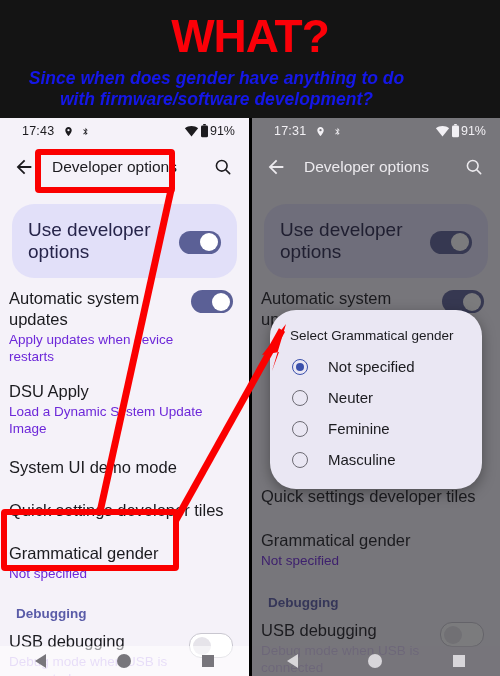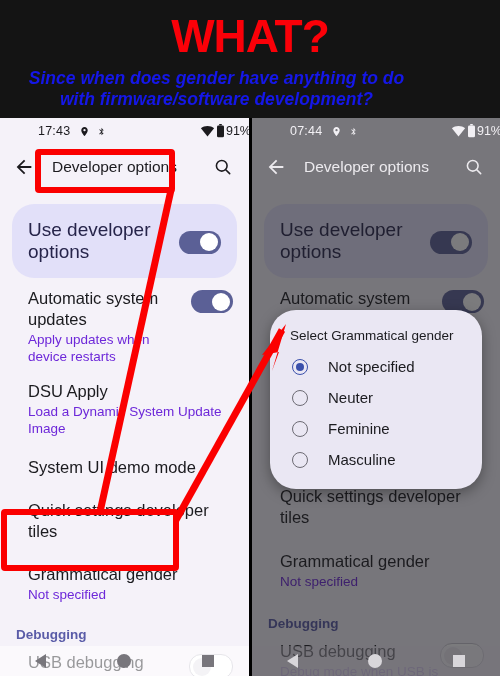--- a/index.html
+++ b/index.html
@@ -42,21 +42,21 @@
   #phone-left{left:0;background:#f5f2f9;}
   #phone-right{left:252px;width:248px;background:#f5f2f9;}
   #phone-divider{
     position:absolute;left:249px;top:118px;width:3px;height:558px;background:#000;
   }
 
   
   .statusbar{
     position:absolute;left:0;top:0;width:100%;height:26px;
     display:flex;align-items:center;
-    font-size:12.5px;color:#1c1b1f;padding-left:16px;
+    font-size:12.5px;color:#1c1b1f;
   }
   .sb-time{margin-left:22px;font-weight:400;letter-spacing:.2px;}
   .sb-icons-left{display:flex;align-items:center;gap:7px;margin-left:9px;}
   .sb-right{margin-left:auto;margin-right:14px;display:flex;align-items:center;gap:1px;}
   .sb-batt-text{font-size:12.5px;}
 
   
   .appbar{
     position:absolute;left:0;top:26px;width:100%;height:46px;
     display:flex;align-items:center;
@@ -76,21 +76,21 @@
     background:#e2e0f9;
     border-radius:22px;
     padding:14px 16px;
     display:flex;align-items:center;
     min-height:46px;
   }
   .hero-card .hc-text{
     font-size:19px;color:#26244a;line-height:22px;flex:1;
   }
   .row{
-    padding:10px 16px 6px 28px;
+    padding:10px 16px 6px 9px;
   }
   .row .r-title{font-size:16.5px;color:#1b1b1f;line-height:21px;}
   .row .r-sub{font-size:13.5px;color:#6d28d9;line-height:17px;margin-top:1px;}
   .row.with-toggle{display:flex;align-items:flex-start;}
   .row.with-toggle .r-main{flex:1;}
   .section-head{
     padding:12px 16px 2px 16px;
     font-size:13.5px;color:#5a5ca8;font-weight:bold;
   }
 
@@ -305,21 +305,21 @@
       </div>
       <span class="toggle off">
           <span class="knob"></span>
         </span>
     </div>
   </div>
 
   <div id="scrim"></div>
 
   <div class="statusbar">
-    <span class="sb-time">07:44</span>
+    <span class="sb-time">17:31</span>
     <span class="sb-icons-left">
       <svg width="11" height="13" viewBox="0 0 24 24">
         <path d="M12 2C8.1 2 5 5.1 5 9c0 5.2 7 13 7 13s7-7.8 7-13c0-3.9-3.1-7-7-7zm0 9.5A2.5 2.5 0 1 1 12 6.5a2.5 2.5 0 0 1 0 5z" fill="#f2f0f4"></path>
       </svg>
       <svg width="9" height="13" viewBox="0 0 24 24">
         <path d="M12 2v8.2L7.5 5.8 6 7.3l5.5 5.5L6 18.3l1.5 1.5 4.5-4.4V22l5.5-5.5-4-4 4-4L12 2zm2 5.2l1.8 1.8L14 10.8V7.2zm0 9.6V13.2l1.8 1.8L14 16.8z" fill="#f2f0f4"></path>
       </svg>
     </span>
     <span class="sb-right">
       <svg width="15" height="12" viewBox="0 0 24 20">

